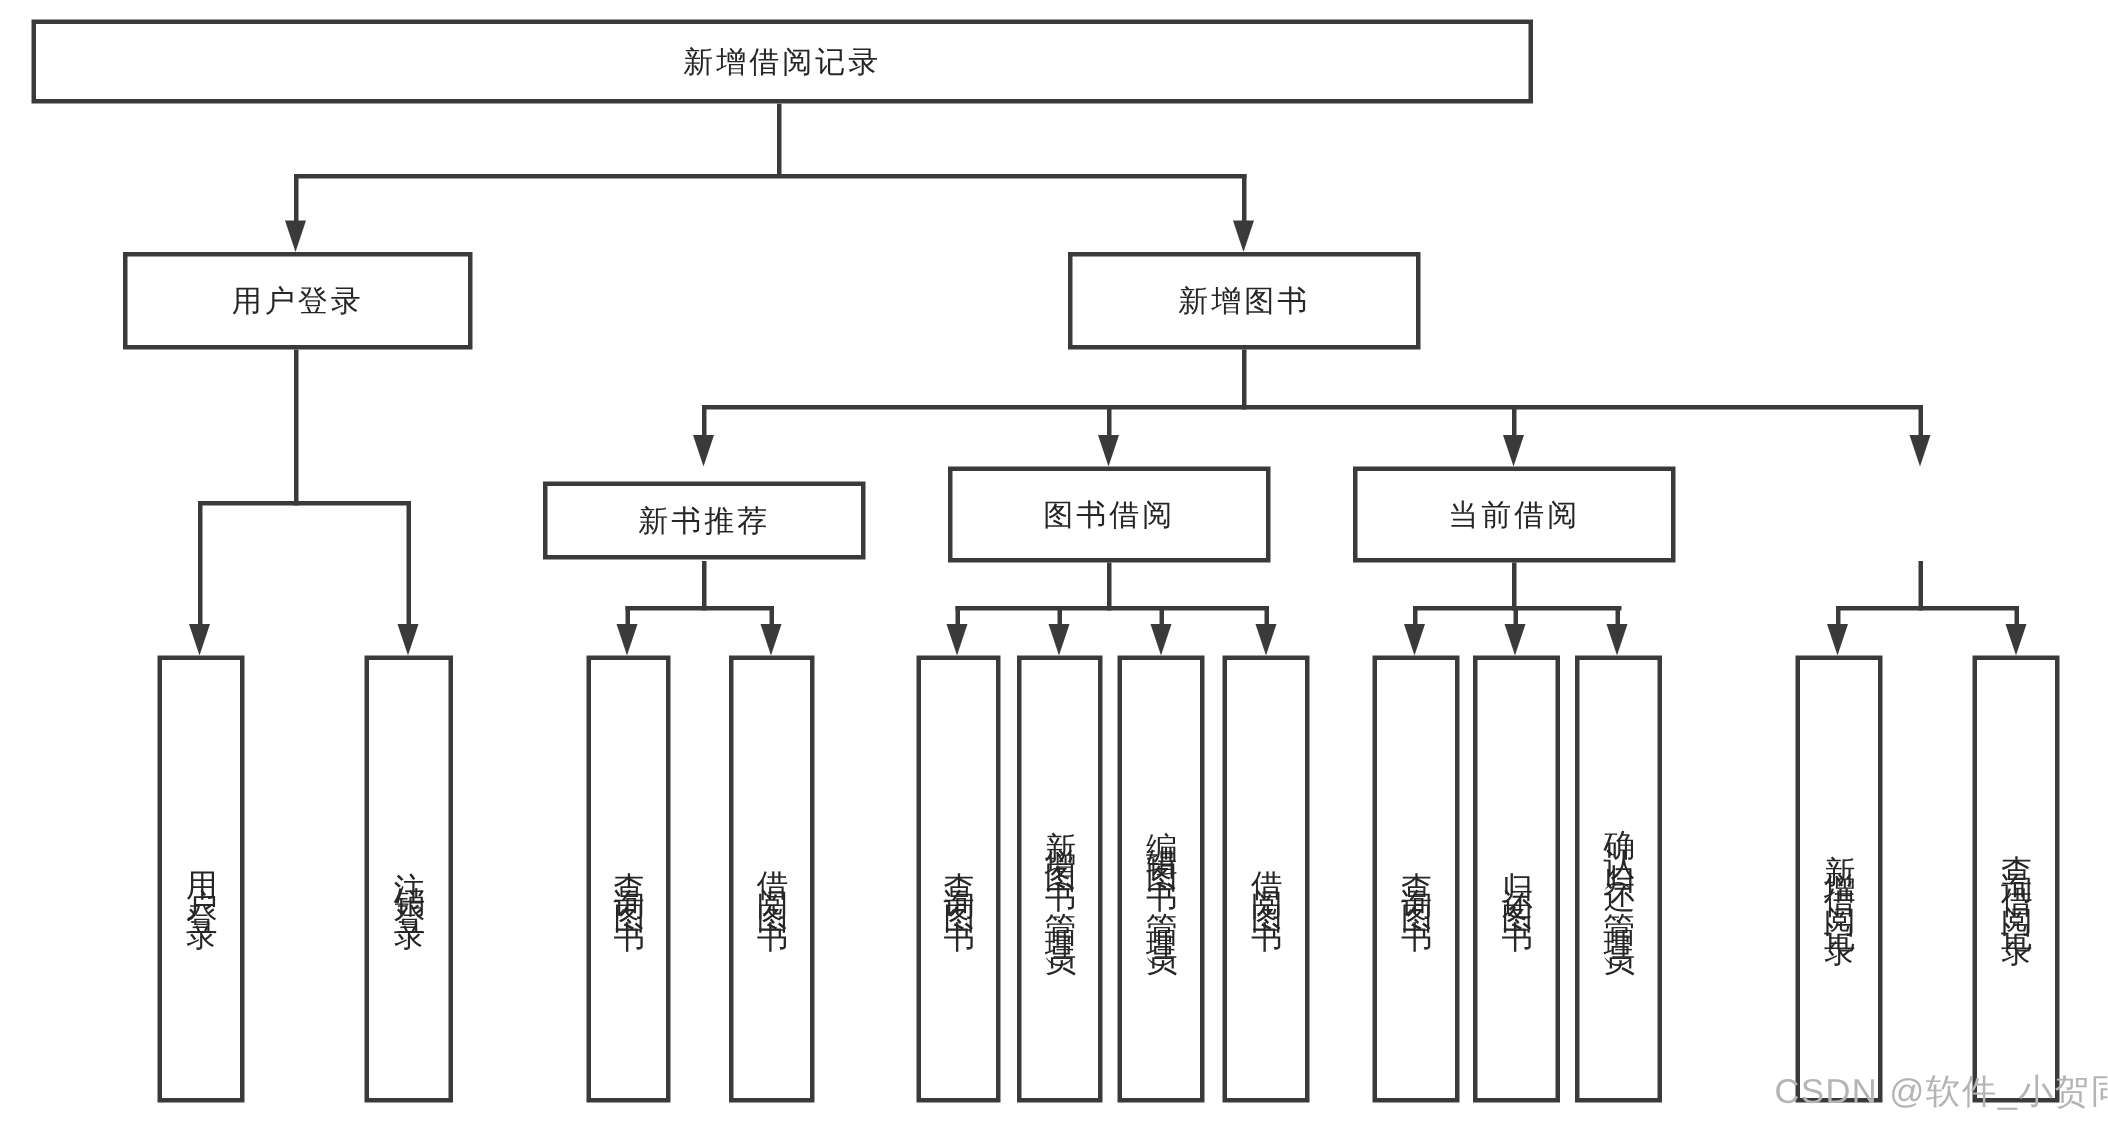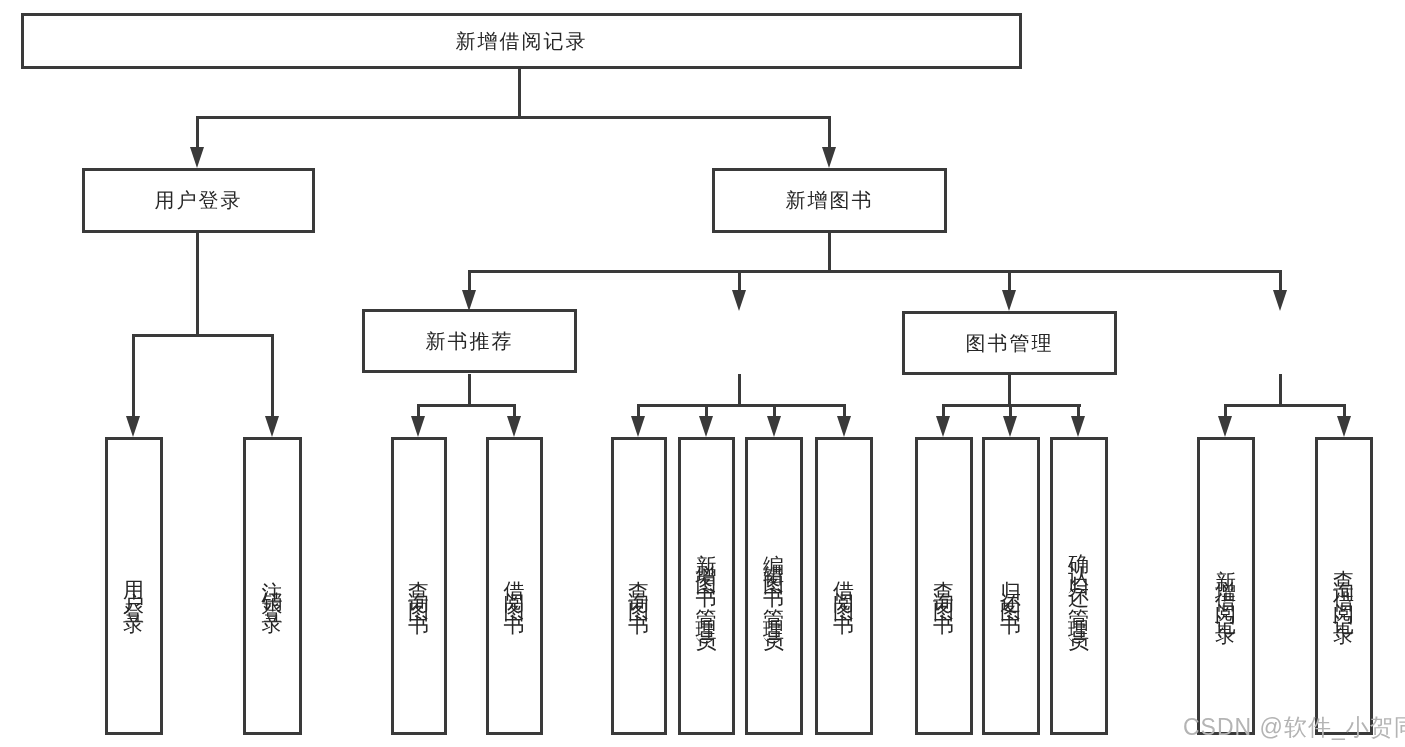--- a/index.html
+++ b/index.html
@@ -37,21 +37,21 @@
   .ah{position:absolute;width:0;height:0;
       border-left:7px solid transparent;
       border-right:7px solid transparent;
       border-top:21px solid var(--line);
       z-index:1;}
 
   
   .b-root   {left:21px;  top:13px;  width:1001px; height:56px;}
   .b-login  {left:82px;  top:168px; width:233px;  height:65px;}
   .b-mgmt   {left:712px; top:168px; width:235px;  height:65px;}
-  .b-tj     {left:362px; top:309px; width:215px;  height:64px;}
+  .b-tj     {left:362px; top:321px; width:215px;  height:52px;}
   .b-jy     {left:632px; top:311px; width:215px;  height:64px;}
   .b-dq     {left:902px; top:311px; width:215px;  height:64px;}
   .b-jl     {left:1172px;top:311px; width:215px;  height:64px;}
 
   .leaf{top:437px;height:298px;}
   .lf-ll1{left:105px;width:58px;}
   .lf-ll2{left:243px;width:59px;}
   .lf-t1{left:391px;width:56px;}
   .lf-t2{left:486px;width:57px;}
   .lf-j1{left:611px;width:56px;}
@@ -85,23 +85,26 @@
   </div>
 
   <div class="box b-mgmt">
     <span>新增图书</span>
   </div>
 
   <div class="box b-tj">
     <span>新书推荐</span>
   </div>
 
+  <div class="box b-jy">
+    <span>图书借阅</span>
+  </div>
 
   <div class="box b-dq">
-    <span>图书管理</span>
+    <span>当前借阅</span>
   </div>
 
 
   <div class="box vert leaf lf-ll1">
     <span>用户登录</span>
   </div>
   <div class="box vert leaf lf-ll2">
     <span>注销登录</span>
   </div>
 

